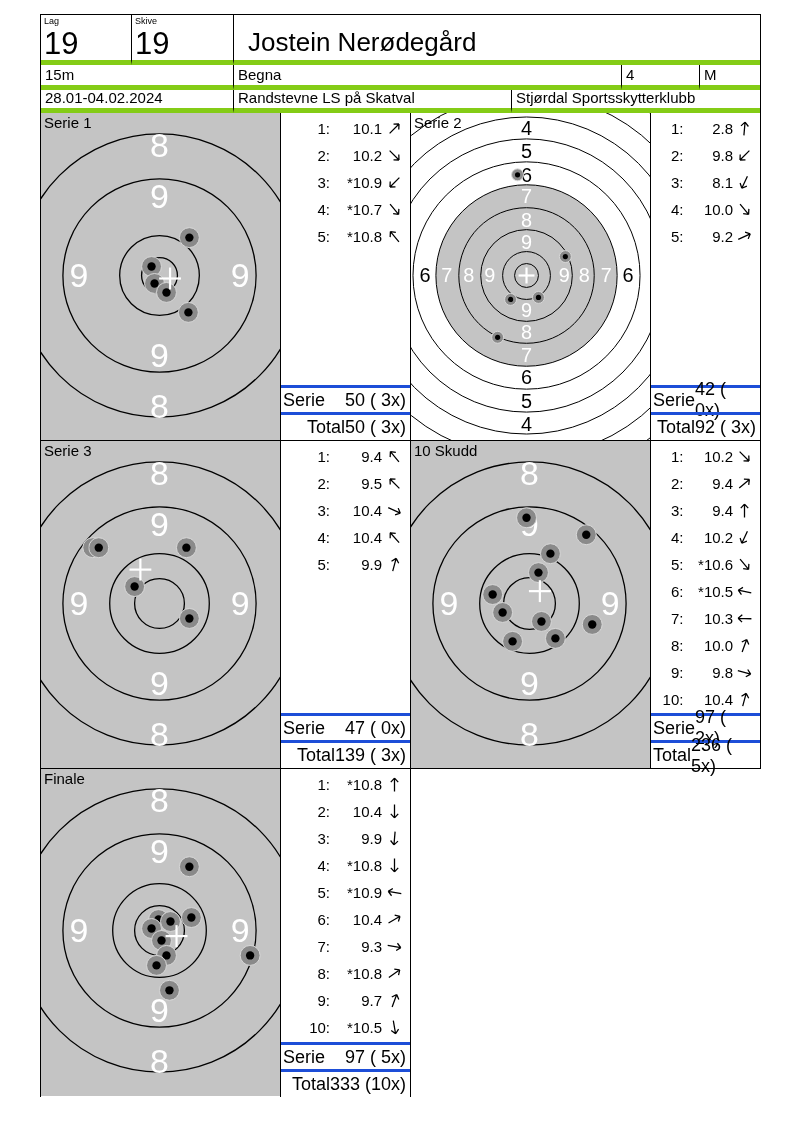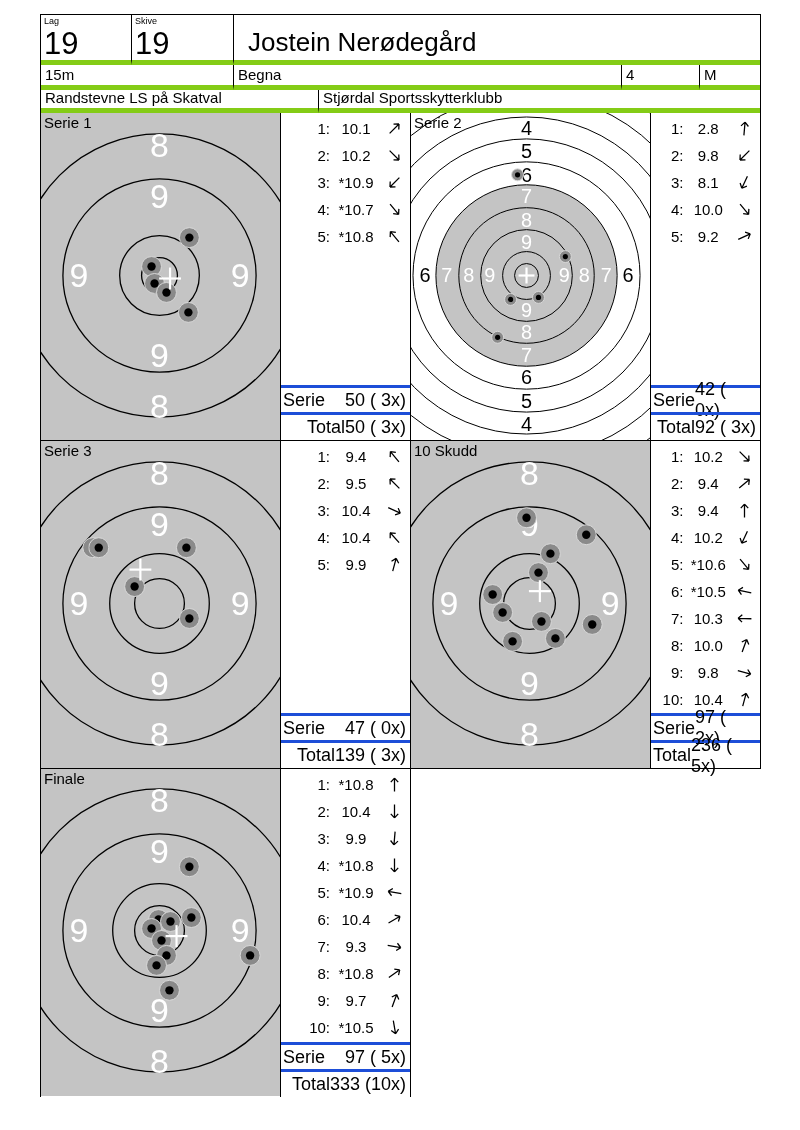--- a/index.html
+++ b/index.html
@@ -29,21 +29,21 @@
   .panel { display:flex; }
   .target { position:relative; width:240px; border-right:1px solid #000; overflow:hidden; }
   .target svg { display:block; width:239px; height:327px; }
   .ptitle { position:absolute; top:1px; left:3px; font-size:15px; }
   .scorecol { display:flex; flex-direction:column; border-right:1px solid #000; }
   .w130 { width:130px; } .w110 { width:110px; }
   .scores { flex:1; padding-top:2px; }
   .score-row { height:27px; display:flex; align-items:center; justify-content:flex-end;
                font-size:15px; padding-right:4px; }
   .sn { width:34px; text-align:right; }
-  .sv { width:52px; text-align:center; }
+  .sv { width:52px; text-align:right; }
   .sa { width:24px; height:18px; display:flex; align-items:center; justify-content:center; }
   .sa svg { width:17px; height:17px; }
   .sumrow { height:27px; border-top:3px solid #1d4ed8; display:flex; align-items:center;
             justify-content:space-between; font-size:18px; padding:0 4px 0 2px; }
   .sumrow:last-child { height:28px;justify-content:flex-end; }
   .filler { flex:1; }
 
   
   .footer { border-top:1px solid #000; display:grid; grid-template-columns:1fr 1fr 1fr;
             font-size:11px; padding-top:3px; }
@@ -78,20 +78,23 @@
         <div class="txt">Begna</div>
       </div>
       <div class="c-4">
         <div class="txt">4</div>
       </div>
       <div class="c-M">
         <div class="txt">M</div>
       </div>
     </div>
     <div class="hrow r3">
+      <div class="c-date">
+        <div class="txt">28.01-04.02.2024</div>
+      </div>
       <div class="c-event">
         <div class="txt">Randstevne LS på Skatval</div>
       </div>
       <div class="c-club">
         <div class="txt">Stjørdal Sportsskytterklubb</div>
       </div>
     </div>
   </div>
 
   <div class="prow">

